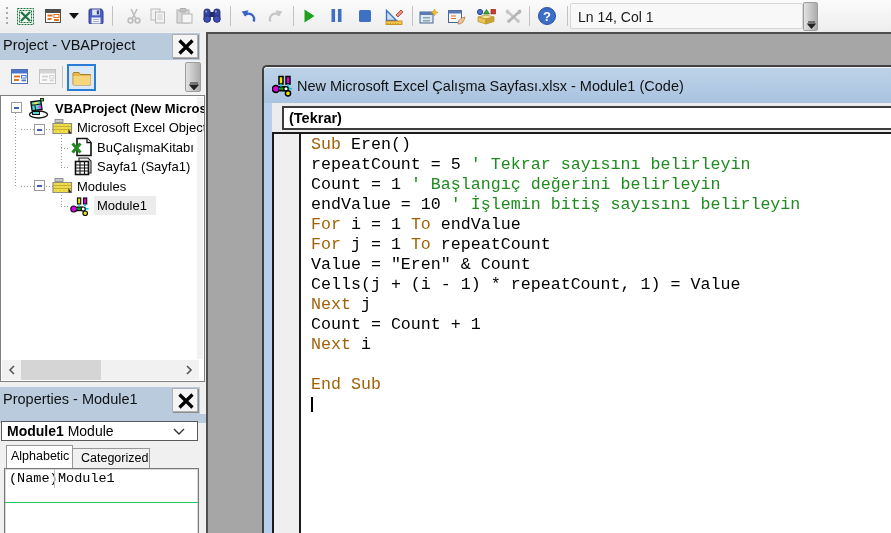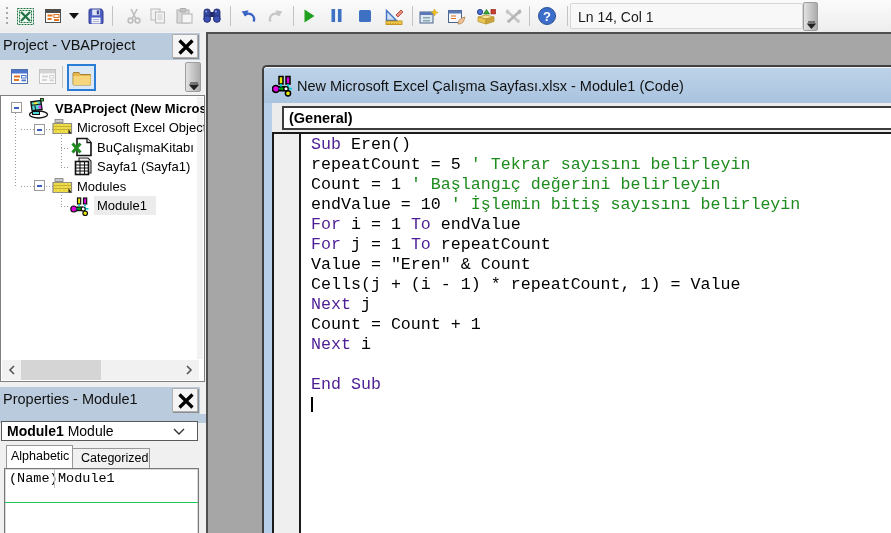--- a/index.html
+++ b/index.html
@@ -52,21 +52,21 @@
 #cwtitle .t { position:absolute; left:33px; top:11px; font-size:14.5px; color:#121212; white-space:nowrap; }
 #cwbody { position:absolute; left:0; top:36px; width:100%; height:444px; }
 #bluestrip { position:absolute; left:0; top:0; width:8px; height:100%; background:#b7cfe9; }
 #comborow { position:absolute; left:8px; top:0; right:0; height:29px; background:#ececec; }
 #gcombo { position:absolute; left:10px; top:3px; width:900px; height:24px; background:#fff; border:2px solid #3c3c3c; }
 #gcombo span { position:absolute; left:5px; top:2px; font-weight:bold; font-size:14.5px; }
 #codepane { position:absolute; left:8px; top:29px; right:0; bottom:0; border-left:2px solid #1a1a1a; border-top:2px solid #1a1a1a; background:#fff; }
 #marginbar { position:absolute; left:0; top:0; width:27px; height:100%; background:#efefef; border-right:2px solid #1a1a1a; }
 #code { position:absolute; left:29px; top:0; right:0; bottom:0; background:#fff; }
 #code pre { position:absolute; left:8px; top:1px; font-family:"Liberation Mono",monospace; font-size:16.65px; line-height:20px; color:#000; }
-.kw { color:#4c1d95; }
+.kw { color:#a16207; }
 .cm { color:#1e8c1e; }
 #cursor { position:absolute; left:8px; top:263px; width:2px; height:15px; background:#000; }
 .ticon { position:absolute; }
 </style>
 </head>
 <body>
 <div id="stage">
 
   <div id="toolbar" class="abs">
     <div class="grip"></div>
@@ -393,21 +393,21 @@
           </g>
           <circle cx="14" cy="13.8" r="2.2" fill="#fff" stroke="#000" stroke-width="1.3"></circle>
           <circle cx="16" cy="18.3" r="2.6" fill="#e8e800" stroke="#000" stroke-width="1.5"></circle>
         </svg>
         <span class="t">New Microsoft Excel Çalışma Sayfası.xlsx - Module1 (Code)</span>
       </div>
       <div id="cwbody">
         <div id="bluestrip"></div>
         <div id="comborow">
           <div id="gcombo">
-              <span>(General)</span>
+              <span>(Tekrar)</span>
             </div>
         </div>
         <div id="codepane">
           <div id="marginbar"></div>
           <div id="code">
             <pre><span class="kw">Sub</span> Eren()
 repeatCount = 5 <span class="cm">' Tekrar sayısını belirleyin</span>
 Count = 1 <span class="cm">' Başlangıç değerini belirleyin</span>
 endValue = 10 <span class="cm">' İşlemin bitiş sayısını belirleyin</span>
 <span class="kw">For</span> i = 1 <span class="kw">To</span> endValue

